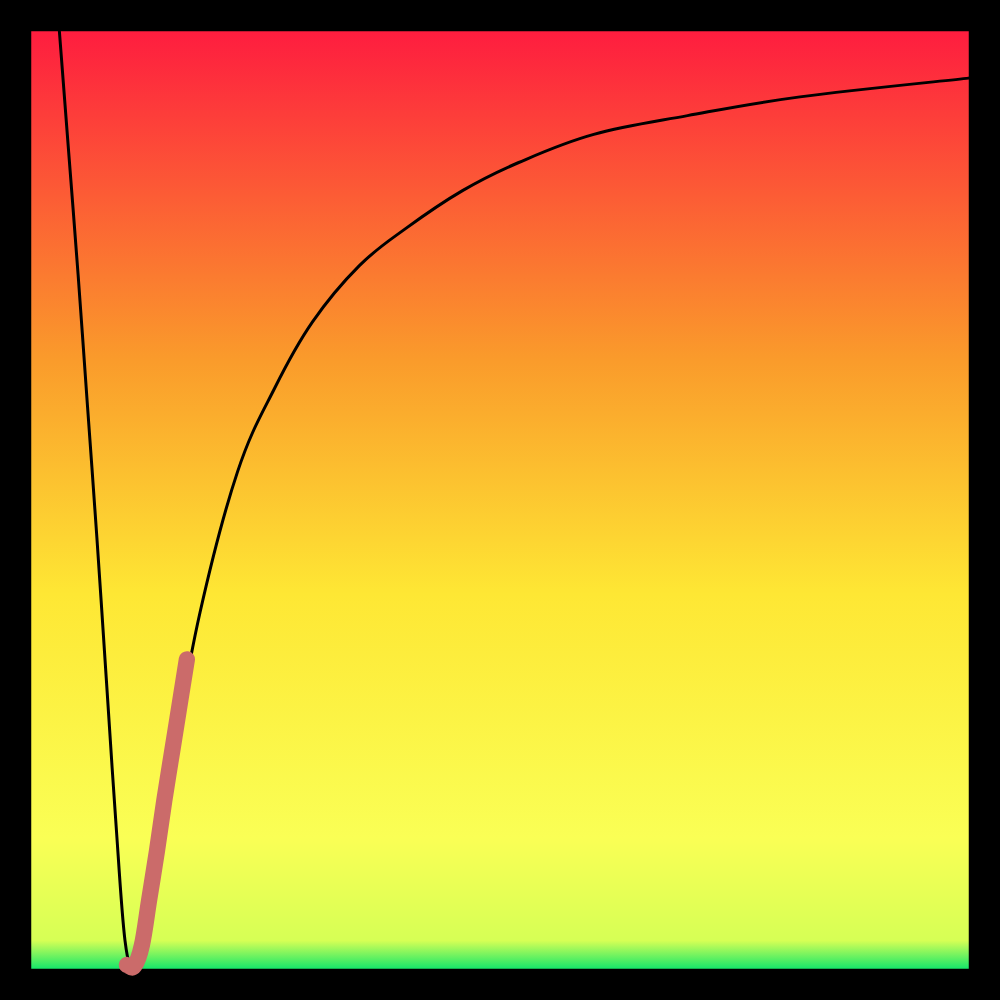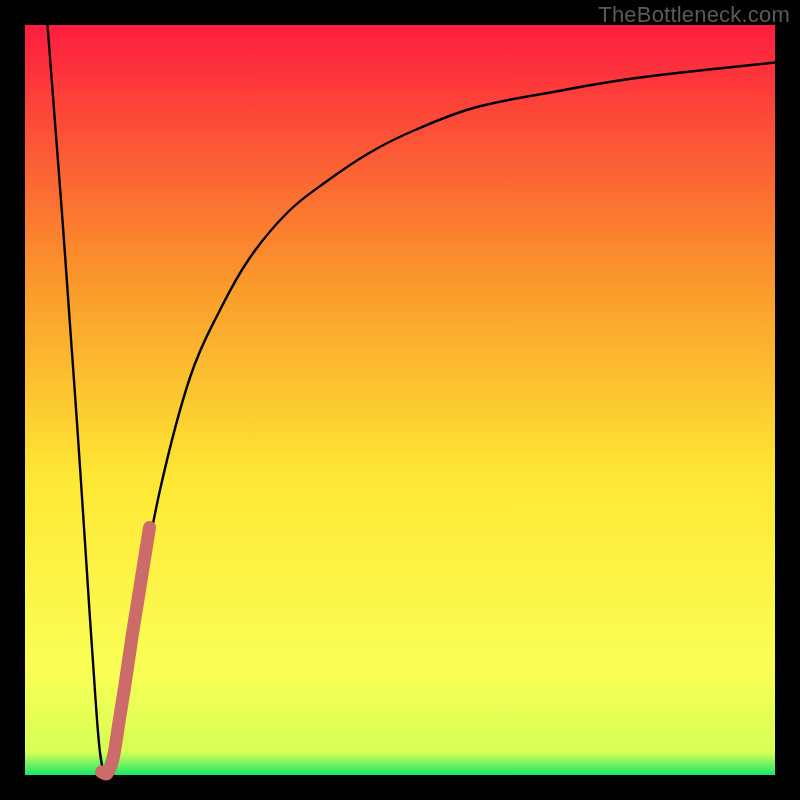--- a/index.html
+++ b/index.html
@@ -25,21 +25,20 @@
     font-weight: 500;
     letter-spacing: 0.2px;
     z-index: 5;
   }
   svg { display: block; }
 </style>
 </head>
 <body>
 
 <div class="wrap">
-  <div class="wmk">TheBottleneck.com</div>
   <svg id="chart-svg" width="800" height="800" viewBox="0 0 800 800">
     <defs>
       <linearGradient id="bg-grad" x1="0" y1="0" x2="0" y2="1">
         <stop id="g0" offset="0%" stop-color="#fe1d3f"></stop>
         <stop id="g1" offset="35%" stop-color="#fa9b2b"></stop>
         <stop id="g2" offset="60%" stop-color="#fee734"></stop>
         <stop id="g3" offset="86%" stop-color="#faff55"></stop>
         <stop id="g4" offset="97%" stop-color="#d6ff55"></stop>
         <stop id="g5" offset="100%" stop-color="#16e76a"></stop>
       </linearGradient>

